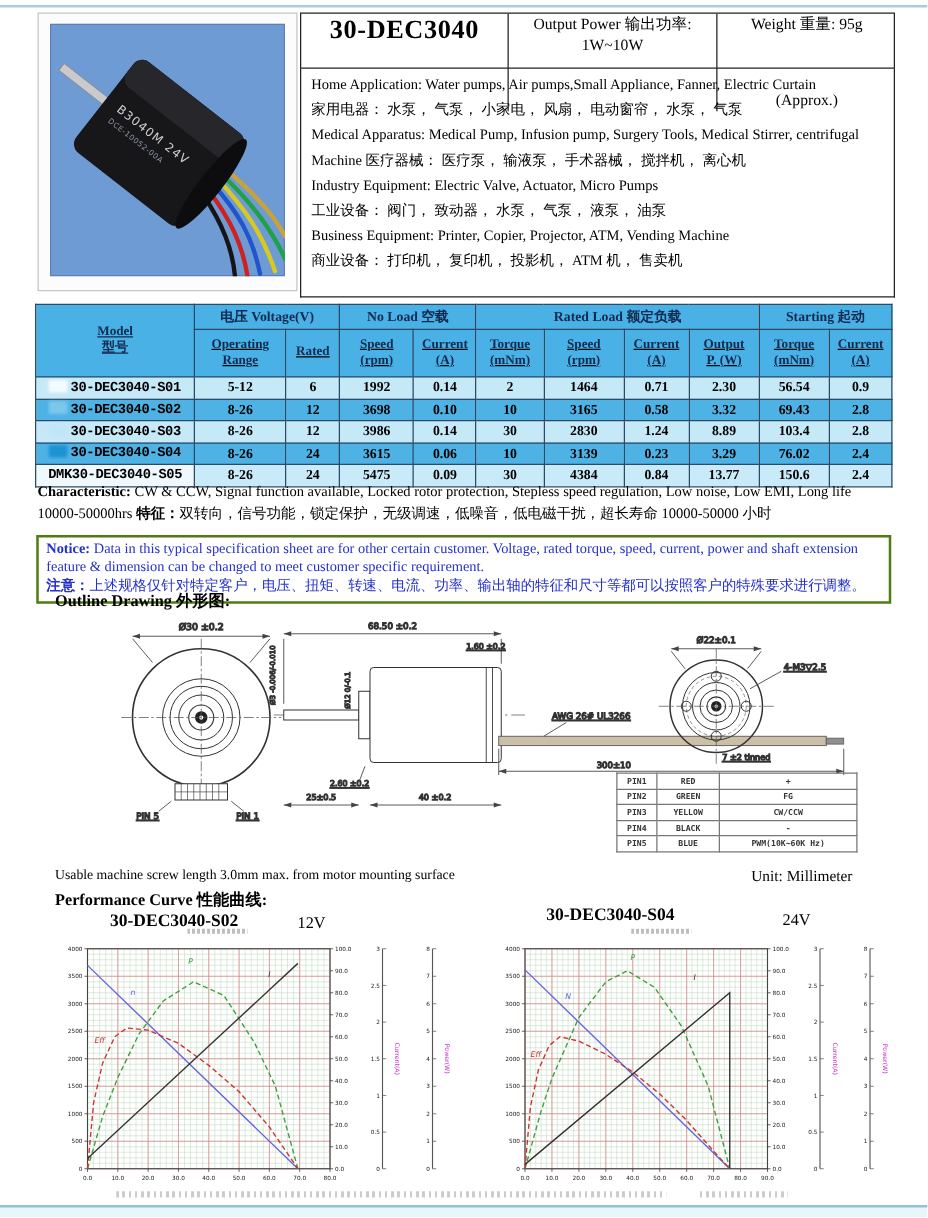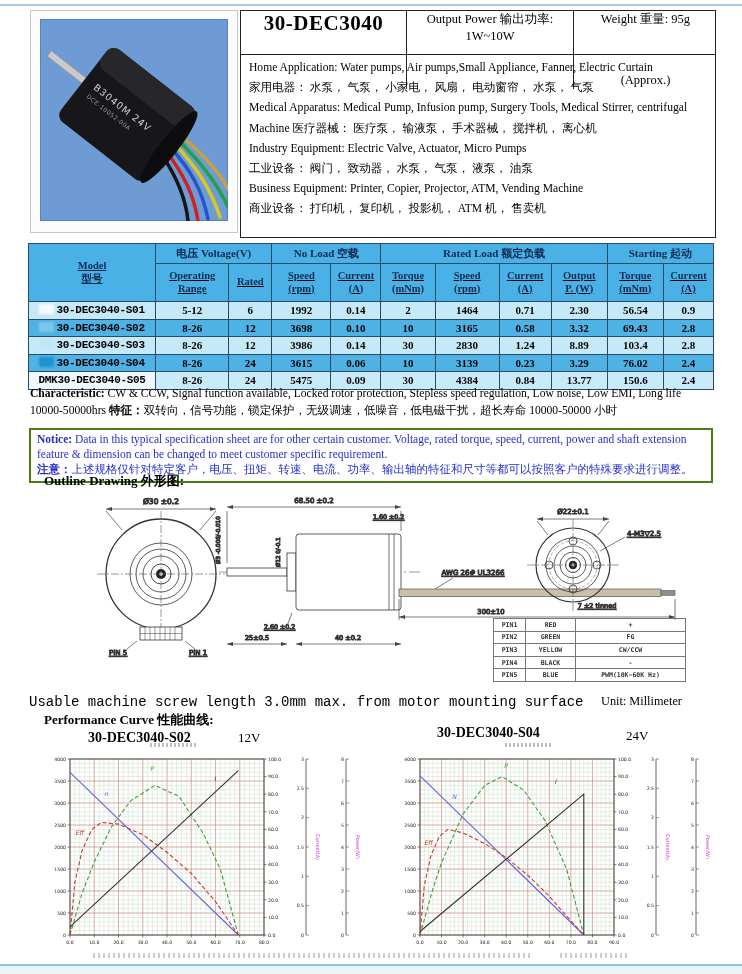--- a/index.html
+++ b/index.html
@@ -49,21 +49,21 @@
 
   
   .outline-h{position:absolute;left:44px;top:472px;font-size:13px;font-weight:bold;}
   .drawing{position:absolute;left:21px;top:489px;width:700px;height:207px;}
   .pin-table{position:absolute;left:472px;top:129px;border-collapse:collapse;font-weight:bold;}
   .pin-table td{border:1px solid #777;font-family:"DejaVu Sans Mono",monospace;font-size:6.5px;color:#333;
                 text-align:center;height:11.6px;padding:0 2px;}
   .pin-c1{width:32px;} .pin-c2{width:50px;} .pin-c3{width:110px;}
 
   
-  .screw-note{position:absolute;left:29px;top:694px;font-size:14px;font-family:Liberation Mono, monospace;}
+  .screw-note{position:absolute;left:44px;top:694px;font-size:11px;}
   .unit-note{position:absolute;left:601px;top:694px;font-size:12.3px;}
   .perf-h{position:absolute;left:44px;top:711px;font-size:13px;font-weight:bold;}
   .ct{position:absolute;font-size:14px;font-weight:bold;}
   .cv{position:absolute;font-size:13px;}
   .chart{position:absolute;width:340px;height:212px;}
   .chart-smudge{position:absolute;width:48px;height:4px;opacity:.55;
      background:repeating-linear-gradient(90deg,#8a8a8a 0 2px,transparent 2px 4px);}
   .footer-smudge{position:absolute;top:953px;height:5px;opacity:.5;
      background:repeating-linear-gradient(90deg,#9a9a9a 0 2px,transparent 2px 5px);}
 

